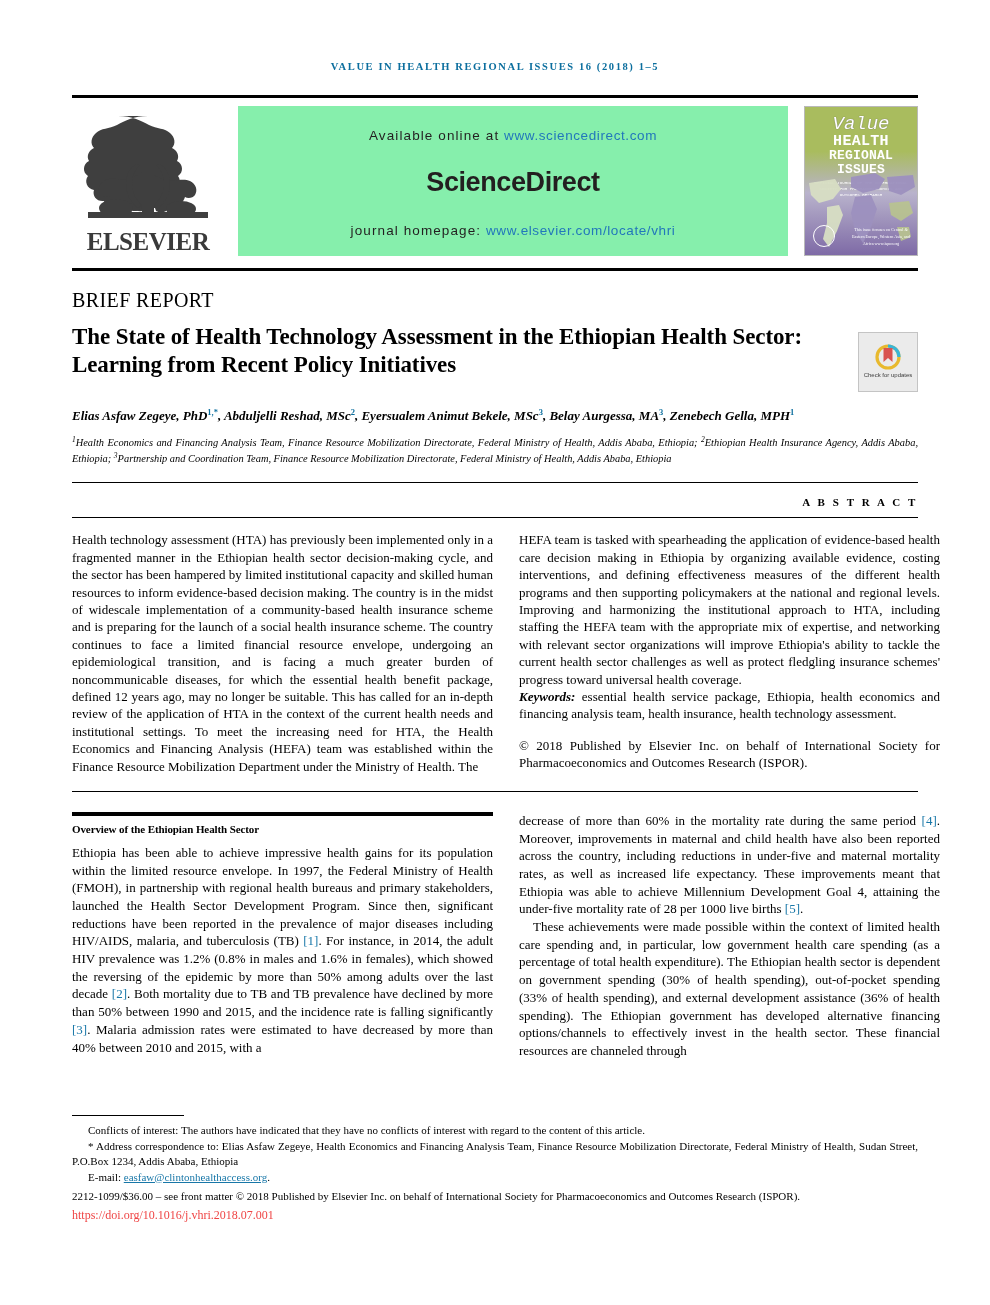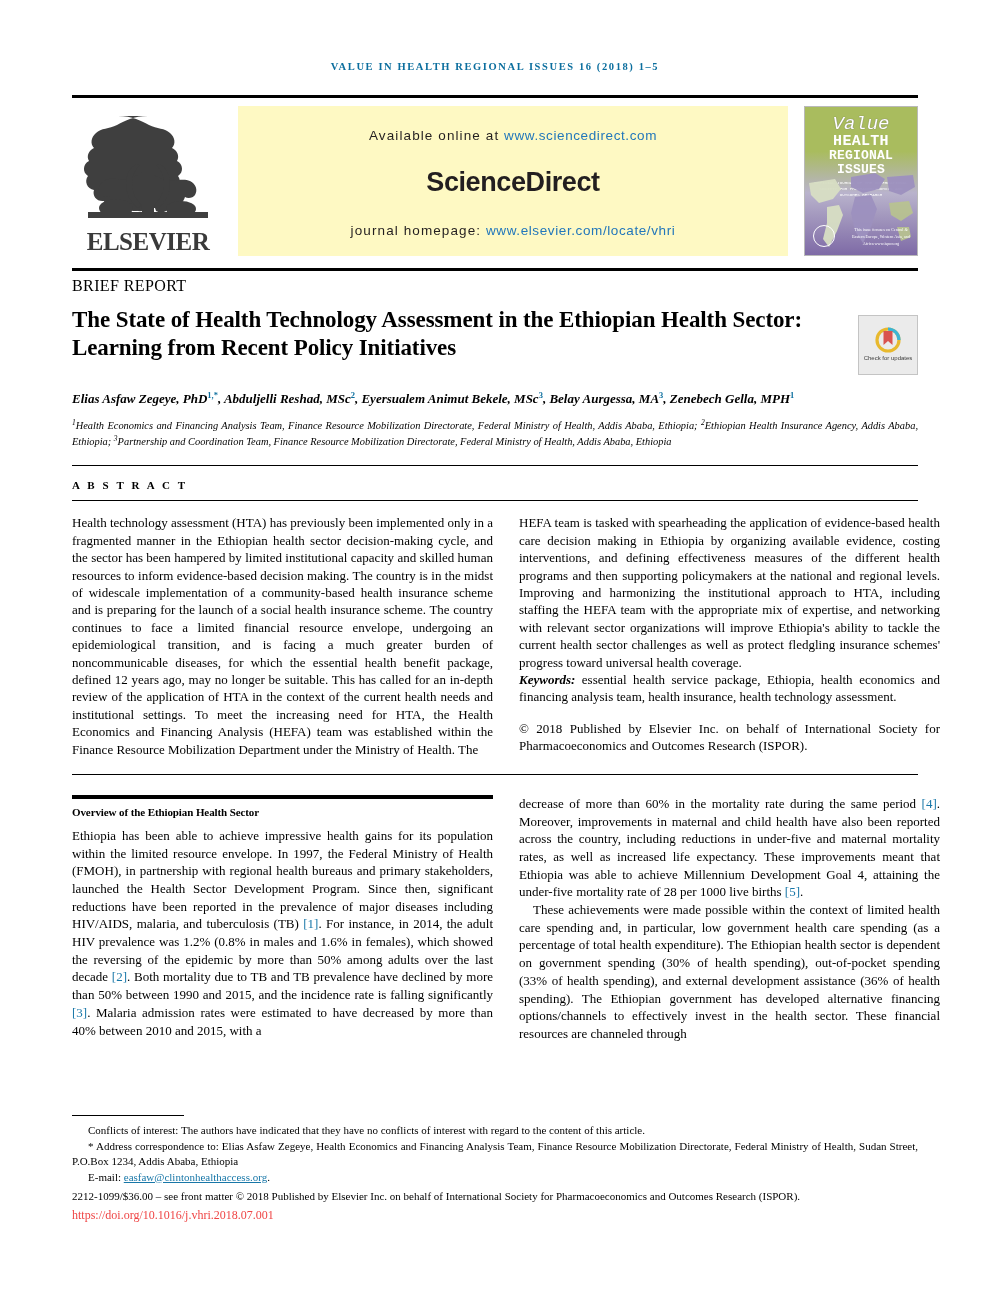--- a/index.html
+++ b/index.html
@@ -60,21 +60,21 @@
     font-family: "Liberation Serif", serif;
     font-weight: bold;
     font-size: 25px;
     letter-spacing: -0.5px;
     line-height: 1;
     margin-top: 5px;
     color: #3a3a3a;
   }
   .sd-box {
     flex: 1 1 auto;
-    background: #fef9c3;
+    background: #86efac;
     margin: 0 16px 0 14px;
     display: flex;
     flex-direction: column;
     align-items: center;
     justify-content: space-between;
     padding: 22px 0 18px 0;
     box-sizing: border-box;
   }
   .sd-avail {
     font-family: "Liberation Sans", sans-serif;
@@ -154,23 +154,23 @@
     font-size: 4.2px;
     line-height: 1.6;
   }
 
   
   .article-rule-top { border-top: 3px solid #000; margin-top: 12px; }
 
   .section-label {
     font-family: "Liberation Serif", serif;
     font-weight: normal;
-    font-size: 16px;
+    font-size: 20px;
     letter-spacing: 0.4px;
-    margin-top: 6px;
+    margin-top: 18px;
   }
   .title-row { display: flex; align-items: flex-start; }
   .title-col { flex: 1 1 auto; padding-right: 12px; }
   h1.article-title {
     font-family: "Liberation Serif", serif;
     font-weight: bold;
     font-size: 23px;
     line-height: 1.26;
     margin: 11px 0 0 0;
     letter-spacing: -0.1px;
@@ -214,20 +214,21 @@
   .affiliations sup { font-size: 7.5px; }
 
   
   .abs-rule { border-top: 1px solid #000; margin-top: 16px; }
   .abstract-label {
     font-family: "Liberation Serif", serif;
     font-weight: bold;
     font-size: 11px;
     letter-spacing: 2.6px;
     margin-top: 13px;
+    text-align: right;
   }
   .abs-rule2 { border-top: 1.5px solid #000; margin-top: 9px; }
 
   .two-col {
     display: flex;
     margin-top: 13px;
   }
   .col { width: 421px; flex: 0 0 421px; }
   .col.left { margin-right: 26px; }
   .abs-text {

